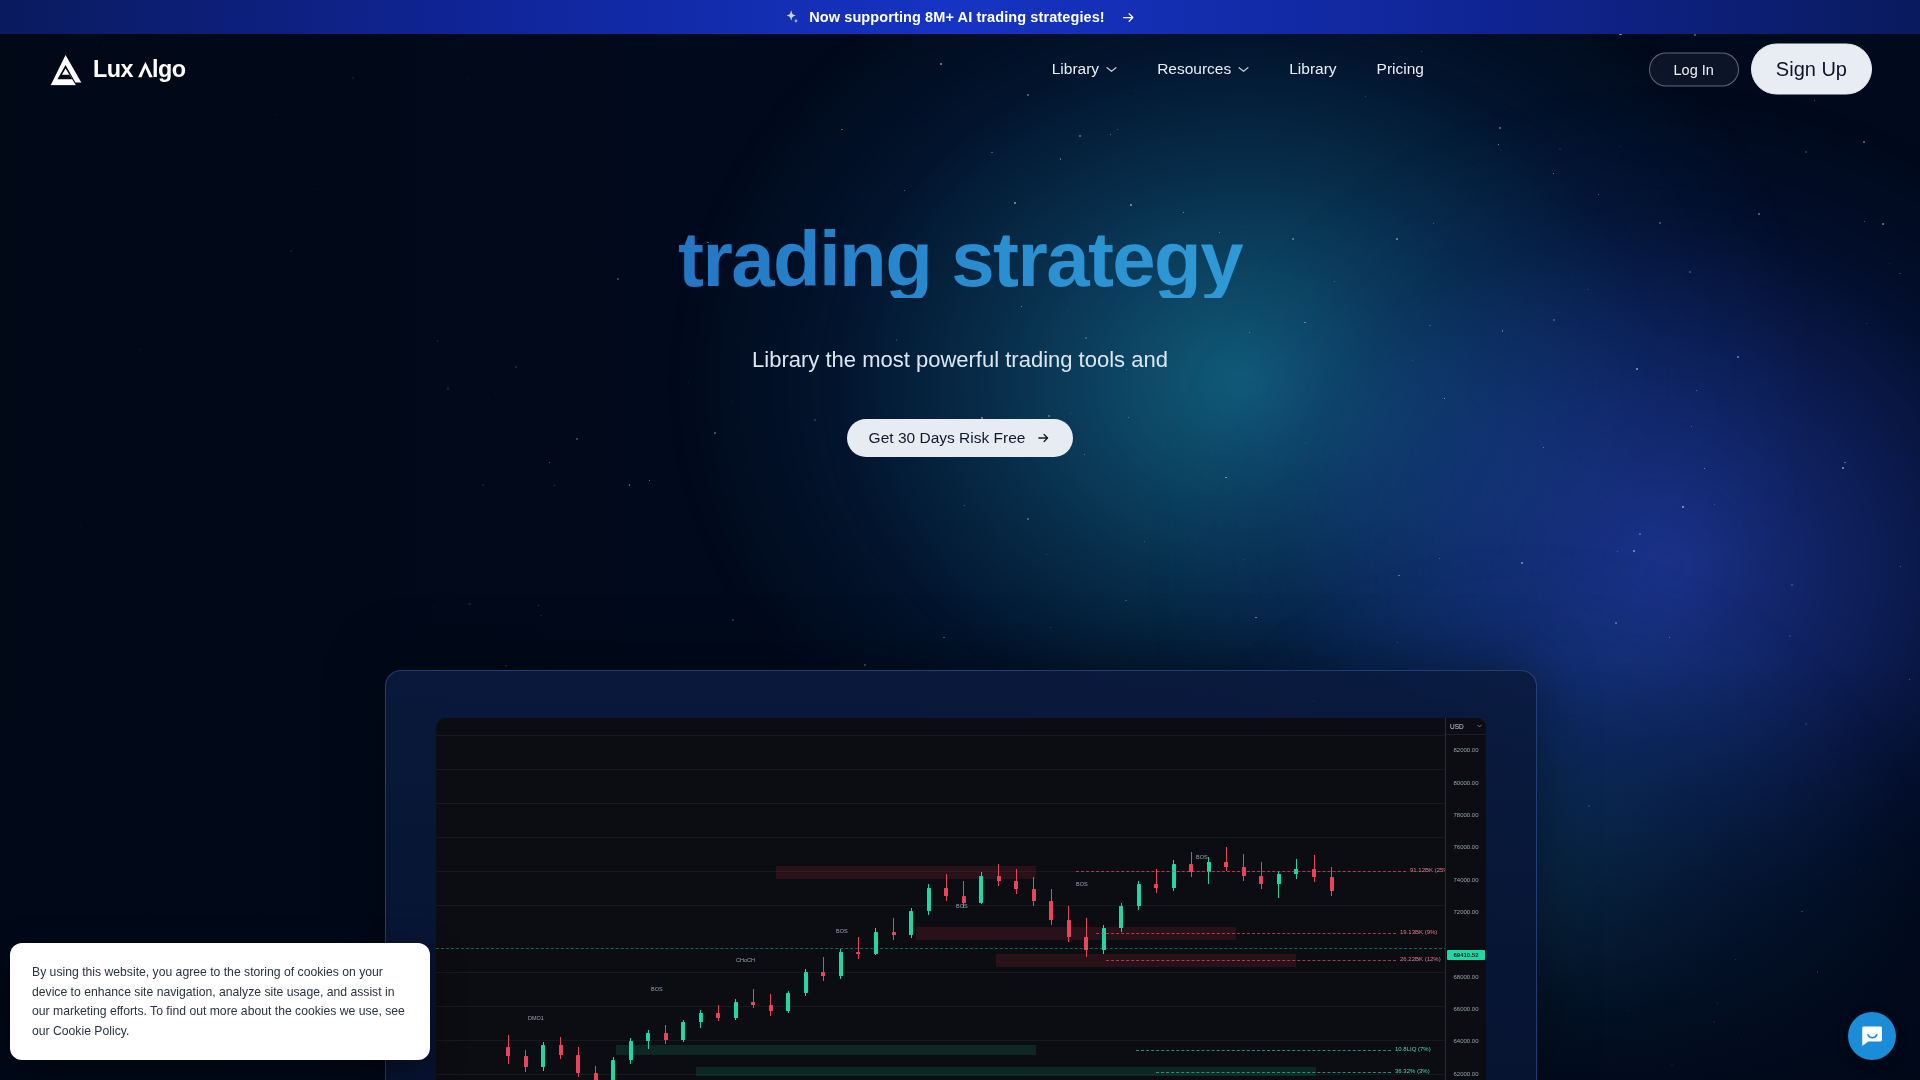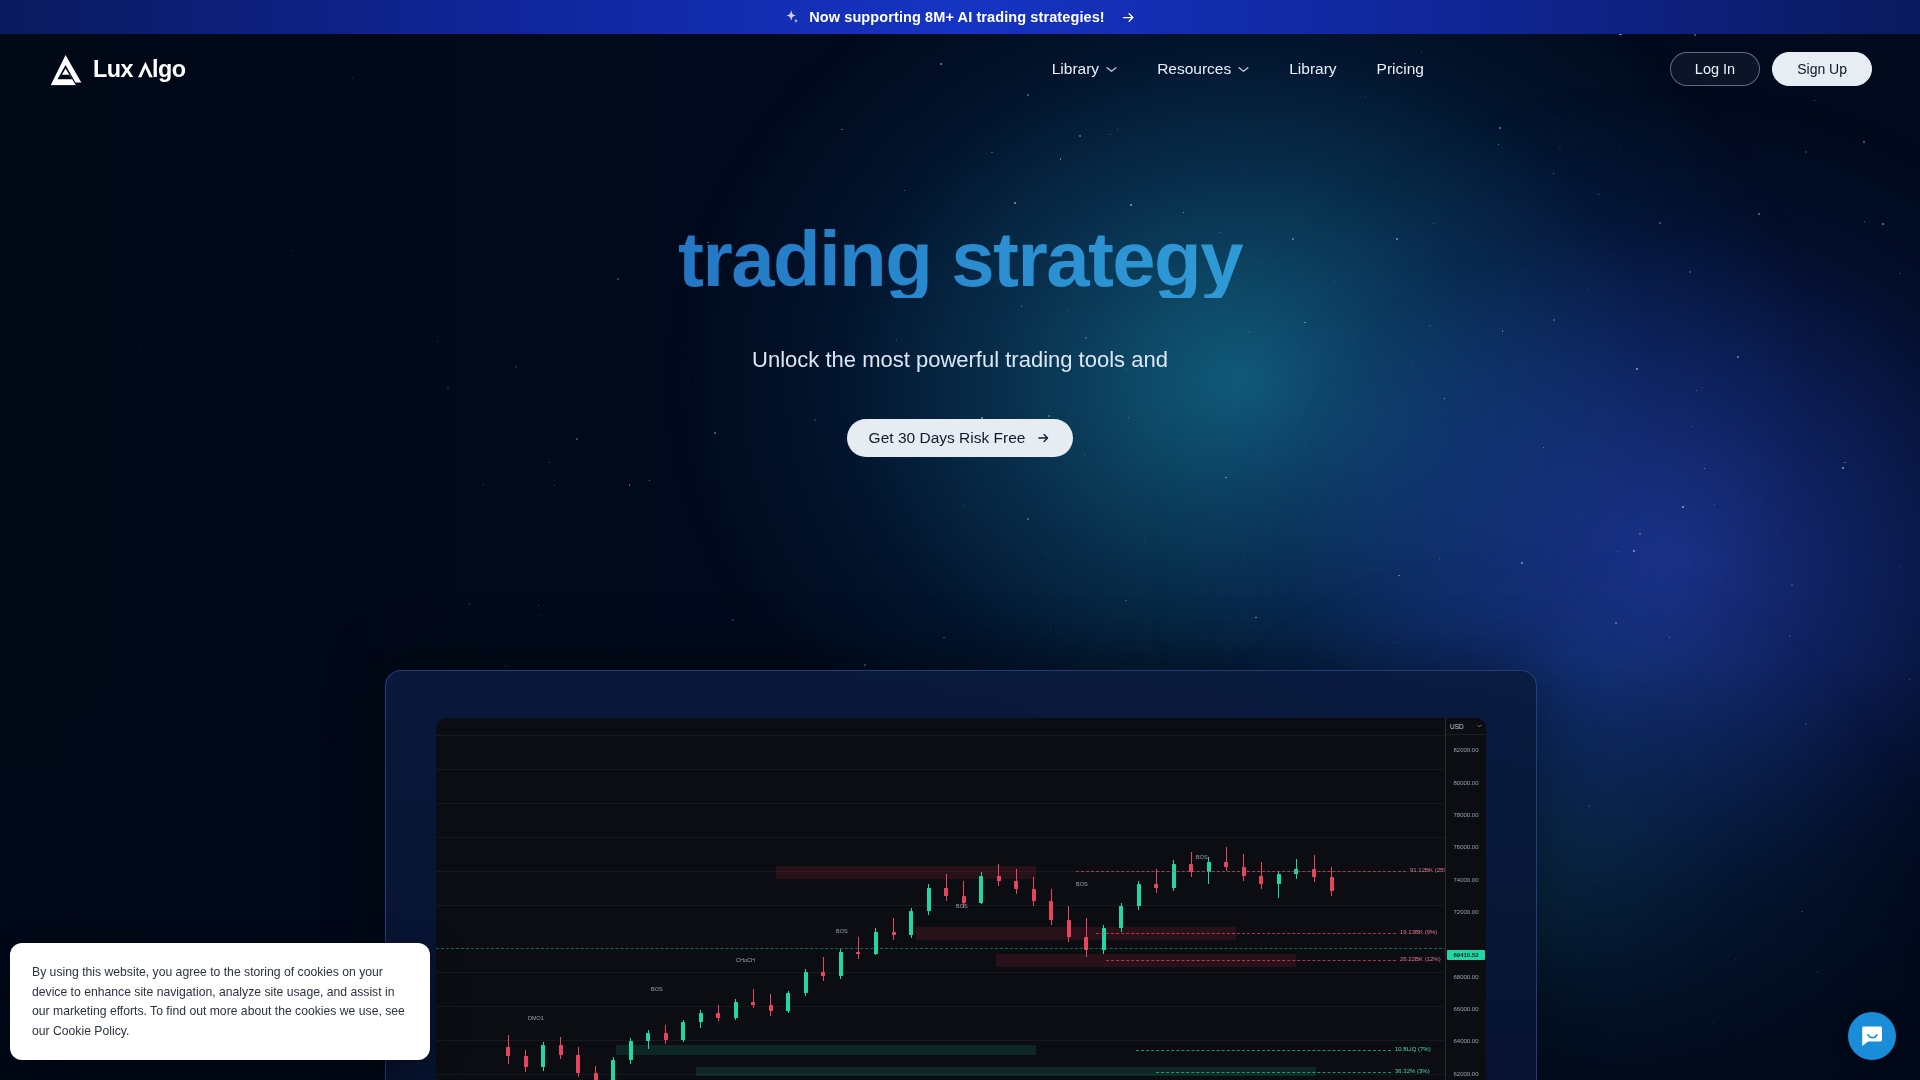--- a/index.html
+++ b/index.html
@@ -104,23 +104,23 @@
     display:flex; align-items:center; gap:12px;
   }
   .btn-login {
     height:34px; padding:0 24px; border-radius:999px;
     background:rgba(16,26,46,0.72);
     border:1px solid rgba(158,178,206,0.55);
     color:#eaf0f8; font-size:14.5px; font-family:inherit;
     display:flex; align-items:center; justify-content:center; cursor:pointer;
   }
   .btn-signup {
-    height:34px; padding:0 24px; border-radius:999px;
+    height:51px; padding:0 24px; border-radius:999px;
     background:#e8edf4; border:1px solid #e8edf4;
-    color:#0d1526; font-size:14px; font-family:inherit;
+    color:#0d1526; font-size:20px; font-family:inherit;
     display:flex; align-items:center; justify-content:center; cursor:pointer;
   }
 
   
   .hero {
     position:absolute; left:0; top:104px; width:1920px;
     z-index:30; text-align:center;
   }
   .hero-h1 {
     font-size:78px; line-height:1.0; font-weight:700; letter-spacing:-1.6px;
@@ -536,21 +536,21 @@
     <button class="btn-login">Log In</button>
     <button class="btn-signup">Sign Up</button>
   </div>
 </div>
 
 <div class="hero">
   <h1 class="hero-h1">
     <span class="hl-2">trading strategy</span>
   </h1>
   <div class="hero-sub">
-    <div>Unlock the most powerful trading tools and</div>
+    <div>Library the most powerful trading tools and</div>
   </div>
   <div class="hero-cta-wrap">
     <button class="btn-cta">
       <span>Get 30 Days Risk Free</span>
       <svg class="cta-arrow" viewBox="0 0 24 24" fill="none">
         <path d="M4 12h15M13 6l6 6-6 6" stroke="#101a2c" stroke-width="2.2" stroke-linecap="round" stroke-linejoin="round"></path>
       </svg>
     </button>
   </div>
 </div>

